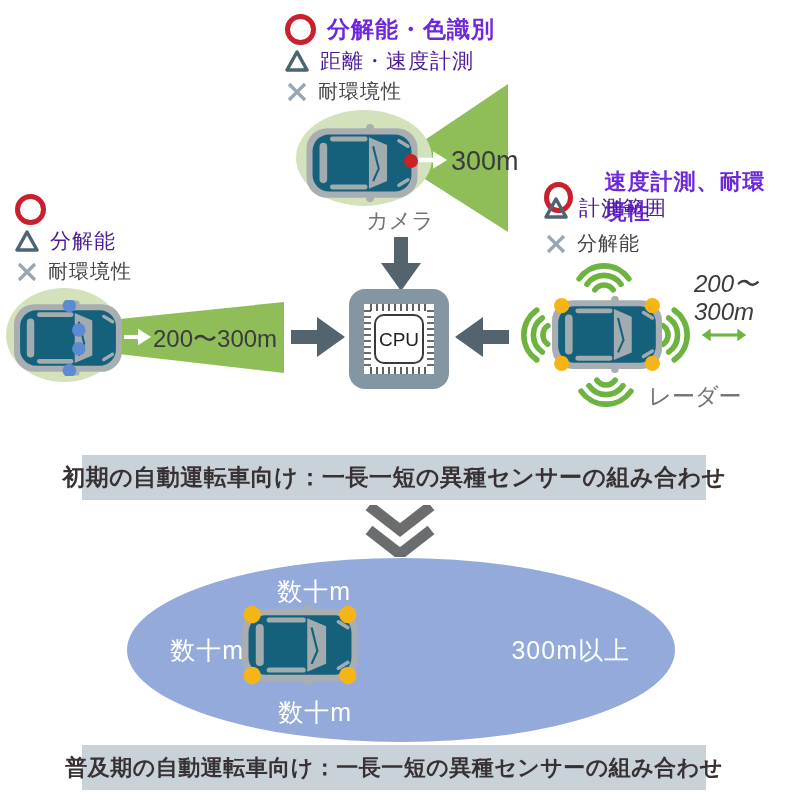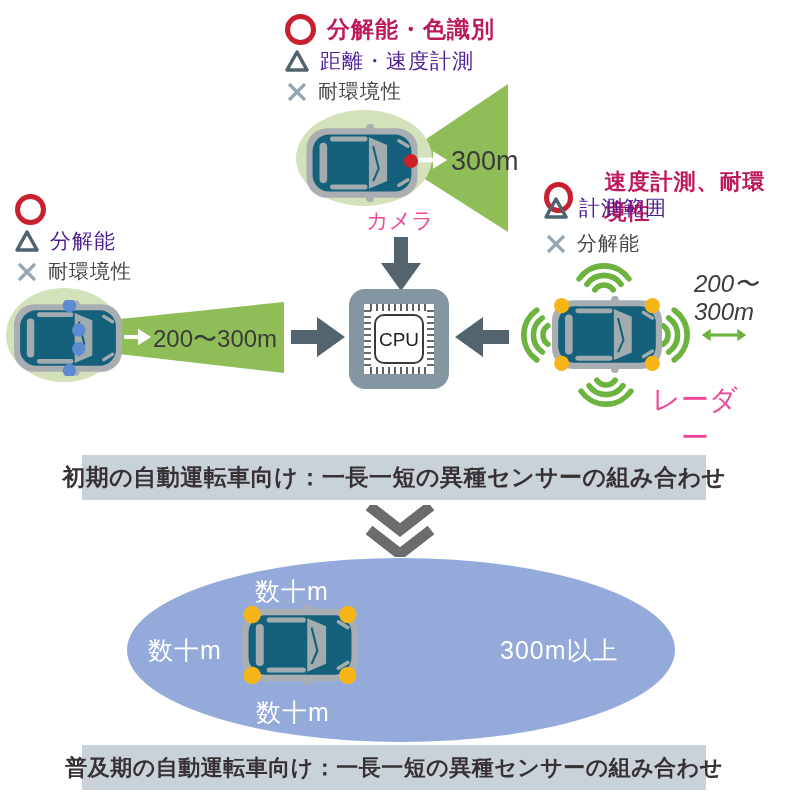--- a/index.html
+++ b/index.html
@@ -2,35 +2,35 @@
 <html><head>
 <meta charset="utf-8">
 <style>
   html,body { margin:0; padding:0; background:#fff; }
   .canvas {
     position:relative; width:788px; height:800px; background:#ffffff;
     font-family:"Liberation Sans","DejaVu Sans",sans-serif; overflow:hidden;
   }
   .abs { position:absolute; }
   .legend-row { position:absolute; display:flex; align-items:center; gap:11px; }
-  .legend-row .txt1 { font-size:23px; font-weight:bold; color:#be185d; letter-spacing:1px; }
+  .legend-row .txt1 { font-size:23px; font-weight:bold; color:#6d28d9; letter-spacing:1px; }
   .legend-row .txt2 { font-size:21px; color:#4c1d95; letter-spacing:1px; }
   .legend-row .txt3 { font-size:20px; color:#474747; letter-spacing:1px; }
   .ring { width:21px; height:21px; border:5px solid #c8202f; border-radius:50%; box-sizing:content-box; }
   .glow { position:absolute; background:#d4e2bb; border-radius:50%; }
   .range-txt { position:absolute; color:#3b3b3b; }
-  .sensor-name { position:absolute; color:#ec4899; text-align:center; }
+  .sensor-name { position:absolute; color:#737373; text-align:center; }
   .banner {
     position:absolute; left:82px; width:624px; height:45px; background:#c9d2d8;
     display:flex; align-items:center; justify-content:center;
     font-size:23px; font-weight:bold; color:#383134; letter-spacing:0.5px; white-space:nowrap;
   }
   .big-ellipse { position:absolute; left:127px; top:558px; width:548px; height:184px;
     background:#94aadb; border-radius:50%; }
-  .cov-label { position:absolute; color:#ffffff; font-size:25px; letter-spacing:1px; text-align:left; }
+  .cov-label { position:absolute; color:#ffffff; font-size:25px; letter-spacing:1px; text-align:right; }
   svg { display:block; }
 </style>
 </head>
 <body>
 
 <div class="canvas">
 
   <svg width="0" height="0" style="position:absolute">
     <defs>
       <symbol id="car" viewBox="0 0 160 112">
@@ -189,21 +189,21 @@
   </svg>
   <div class="range-txt" style="left:694px; top:270px; font-size:24px; line-height:28px;font-style:italic;">
     <div>200〜</div>
     <div>300m</div>
   </div>
   <svg class="abs" style="left:700px; top:327px;" width="48" height="16" viewBox="0 0 50 18">
     <line x1="8" y1="9" x2="42" y2="9" stroke="#6cb33f" stroke-width="3.5"></line>
     <polygon points="10,2 10,16 0,9" fill="#6cb33f"></polygon>
     <polygon points="40,2 40,16 50,9" fill="#6cb33f"></polygon>
   </svg>
-  <div class="sensor-name" style="left:645px; top:381px; width:100px; font-size:28px;">レーダー</div>
+  <div class="sensor-name" style="left:645px; top:381px; width:100px; font-size:23px;">レーダー</div>
 
   <div class="banner" style="top:455px;">初期の自動運転車向け：一長一短の異種センサーの組み合わせ</div>
 
   <svg class="abs" style="left:364px; top:505px;" width="72" height="52" viewBox="0 0 72 52">
     <g fill="none" stroke="#6b6c6e" stroke-width="11">
       <polyline points="5,1 36,25 67,1"></polyline>
       <polyline points="5,25 36,49 67,25"></polyline>
     </g>
   </svg>
 

